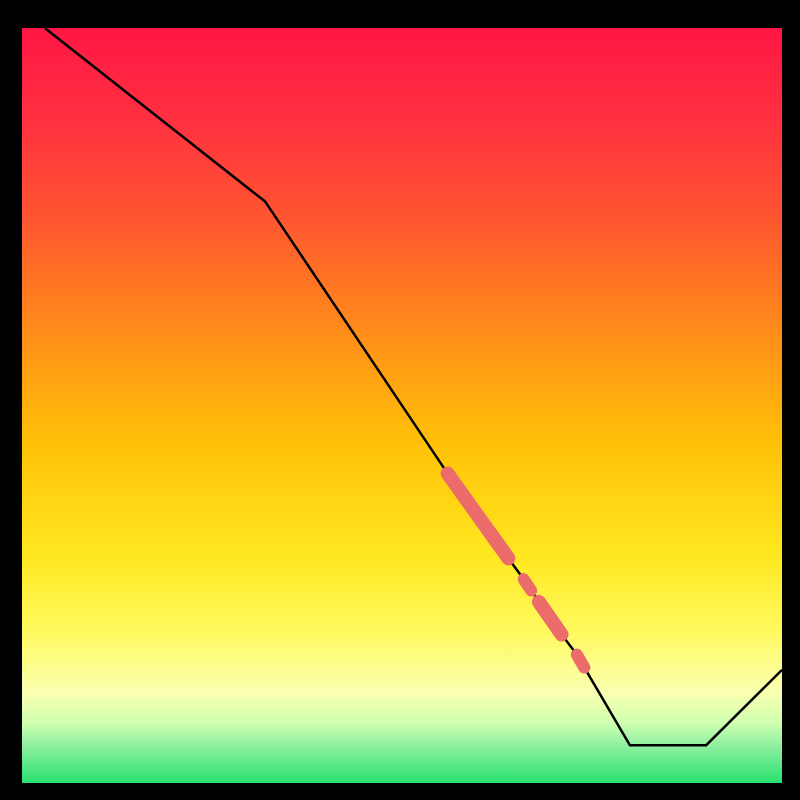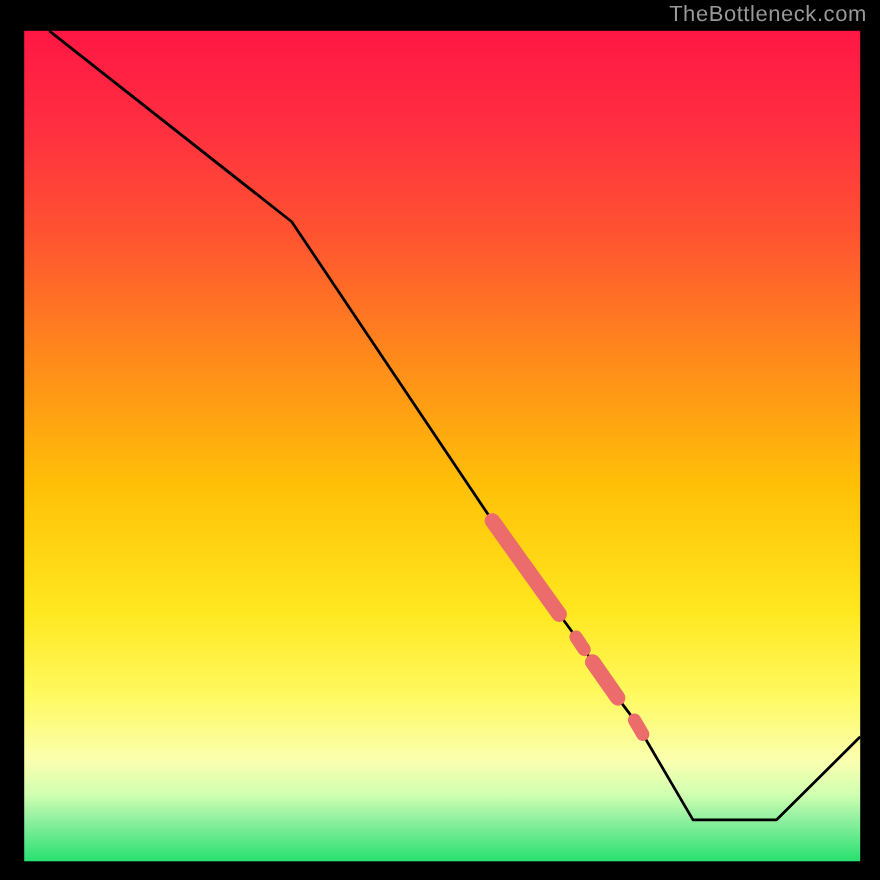--- a/index.html
+++ b/index.html
@@ -29,21 +29,20 @@
   svg {
     position: absolute;
     top: 0;
     left: 0;
   }
 </style>
 </head>
 <body>
 
 <div class="container">
-  <div class="watermark">TheBottleneck.com</div>
   <svg id="chart-svg" width="800" height="800">
       <defs>
         <linearGradient id="bg-grad" x1="0" y1="0" x2="0" y2="1">
           <stop offset="0%" stop-color="#ff1744"></stop>
           <stop offset="12%" stop-color="#ff3040"></stop>
           <stop offset="25%" stop-color="#ff5530"></stop>
           <stop offset="40%" stop-color="#ff8c1a"></stop>
           <stop offset="55.00000000000001%" stop-color="#ffc107"></stop>
           <stop offset="70%" stop-color="#ffe820"></stop>
           <stop offset="80%" stop-color="#fffa60"></stop>

